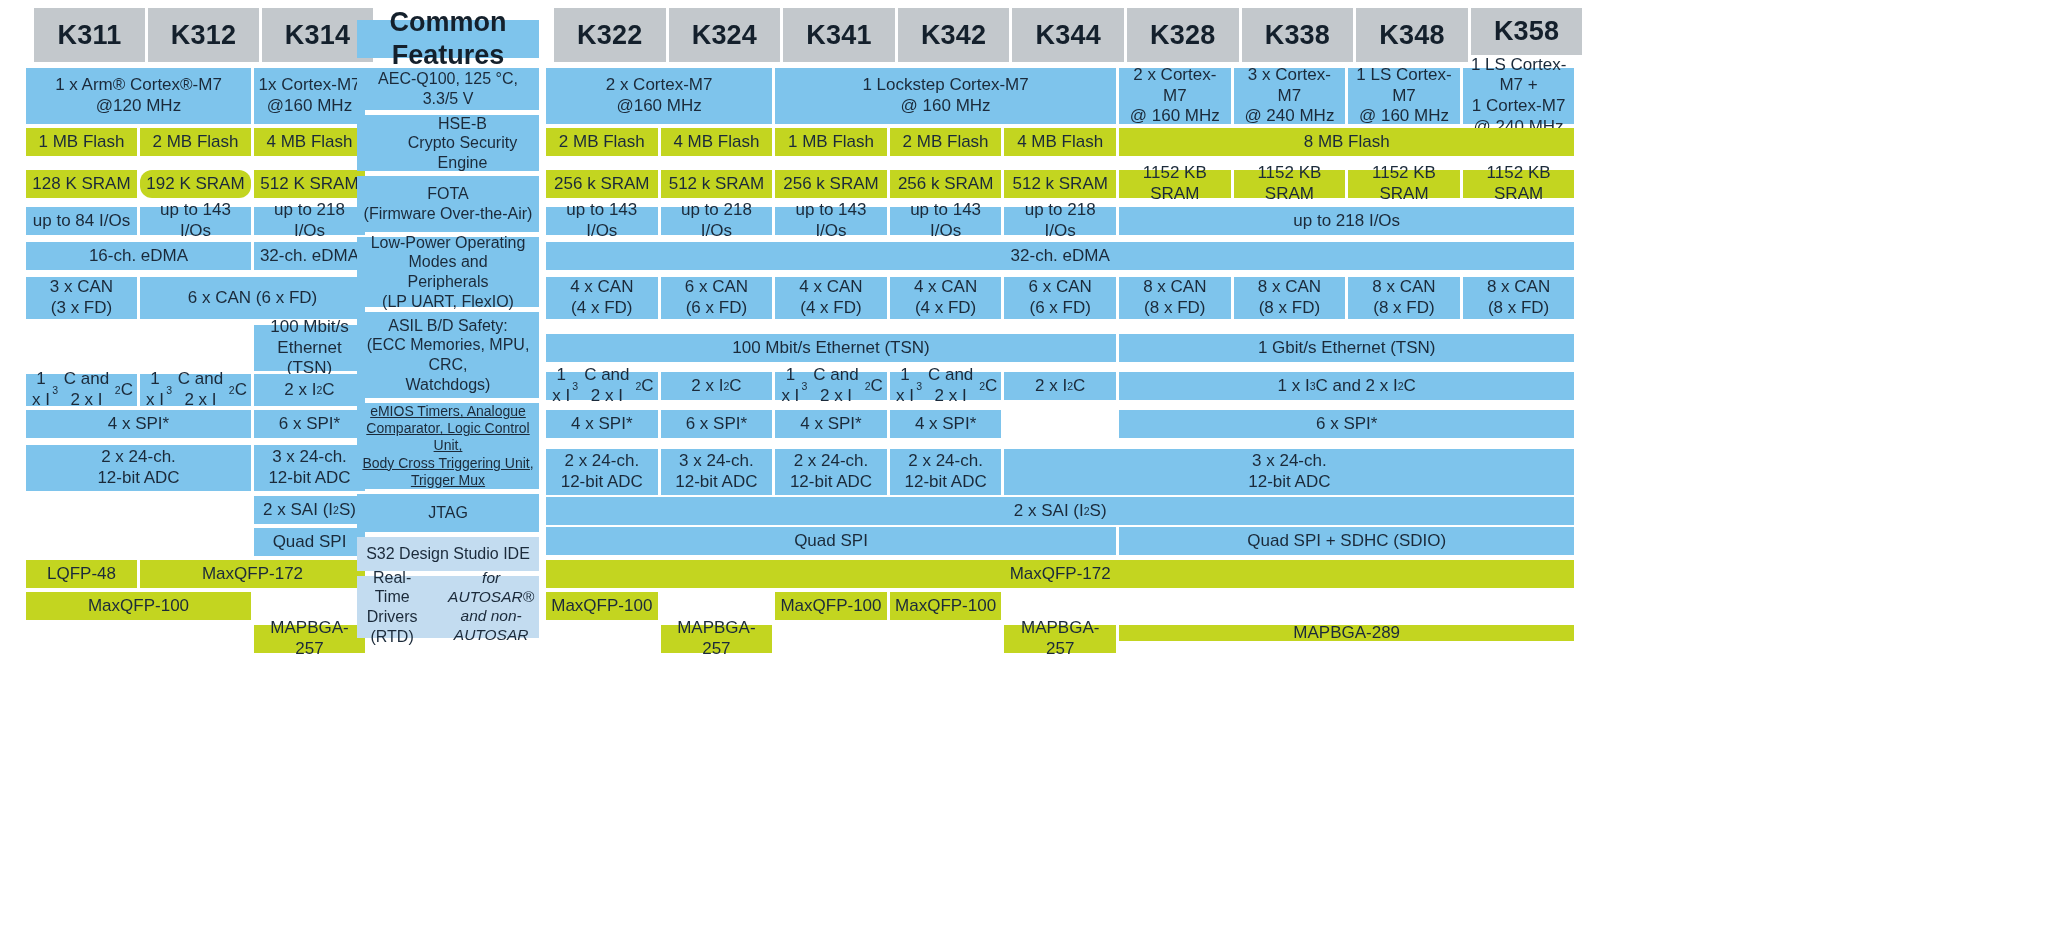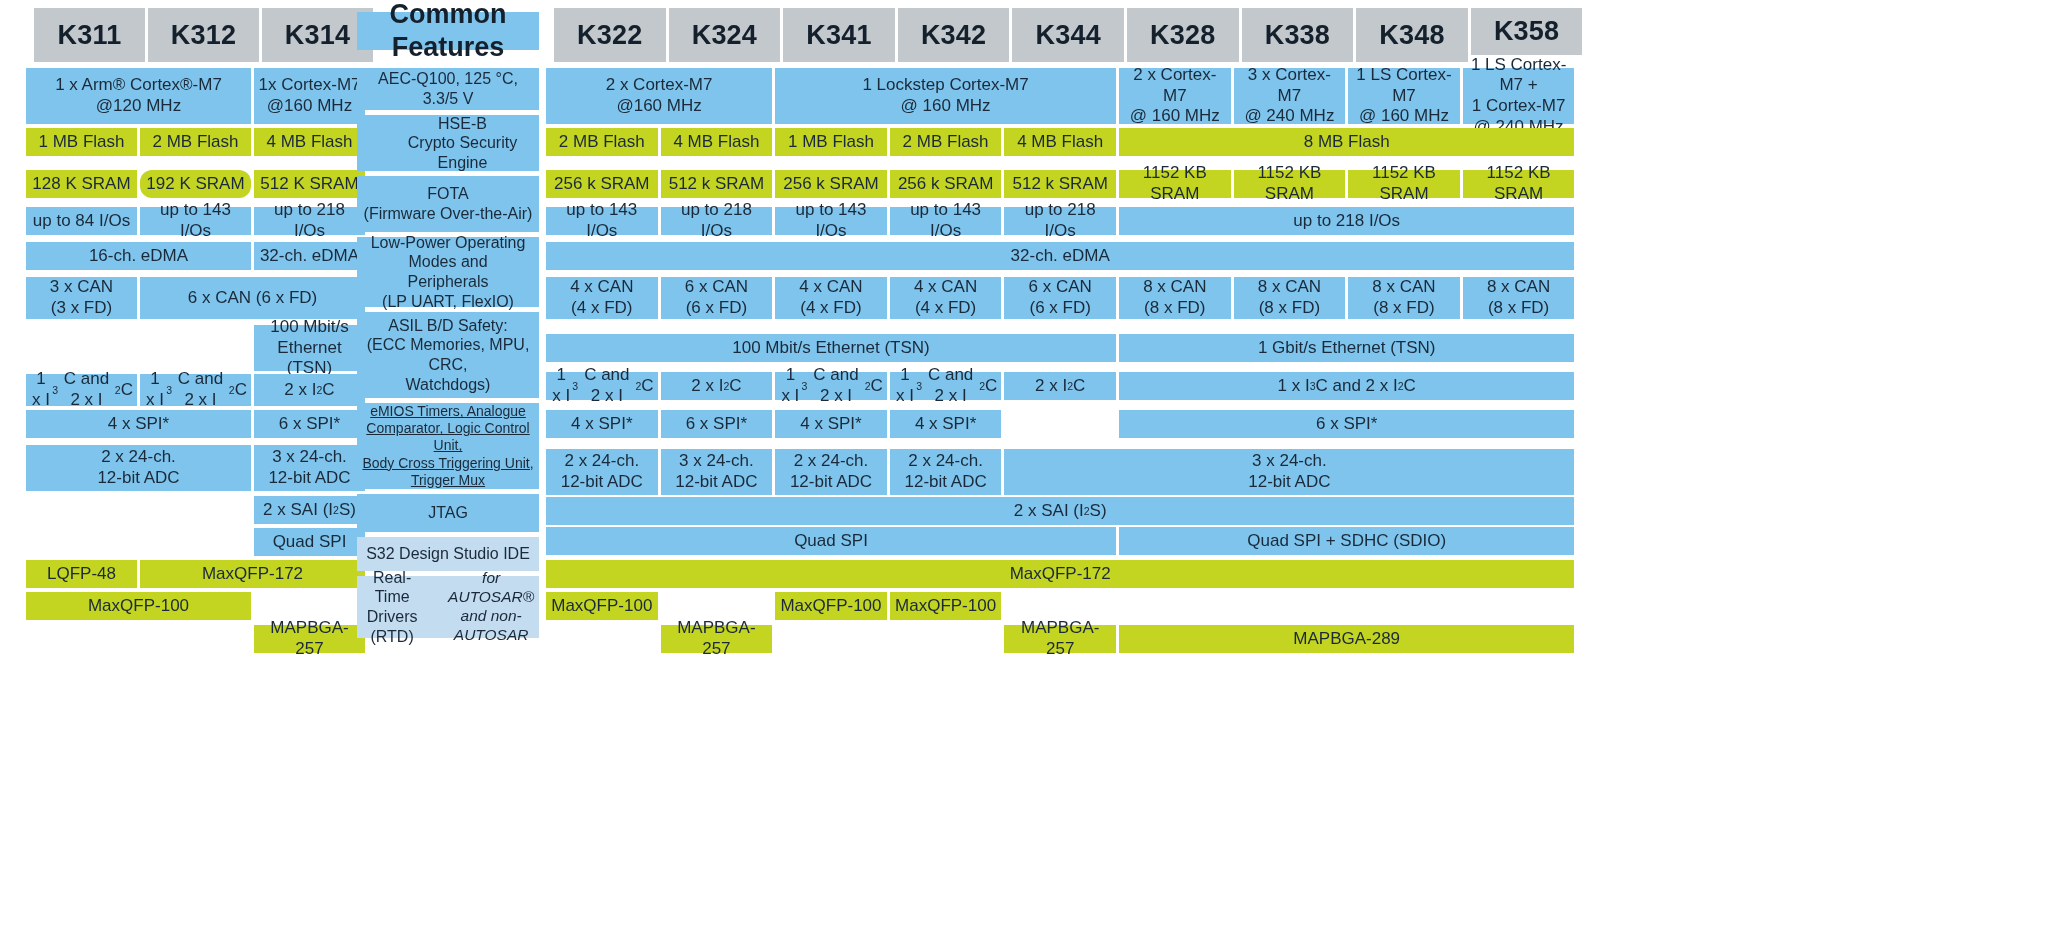--- a/index.html
+++ b/index.html
@@ -151,22 +151,22 @@
     <div class="cell blue" style="left: 1004.4px; top: 449px; width: 570px; height: 46px;">3 x 24-ch.<br>12-bit ADC</div>
     <div class="cell blue" style="left: 546px; top: 497px; width: 1028.4px; height: 28px;">2 x SAI (I<sup>2</sup>S)</div>
     <div class="cell blue" style="left: 546px; top: 527px; width: 570px; height: 28px;">Quad SPI</div>
     <div class="cell blue" style="left: 1119px; top: 527px; width: 455.4px; height: 28px;">Quad SPI + SDHC (SDIO)</div>
     <div class="cell green" style="left: 546px; top: 560px; width: 1028.4px; height: 28px;">MaxQFP-172</div>
     <div class="cell green" style="left: 546px; top: 592px; width: 111.6px; height: 28px;">MaxQFP-100</div>
     <div class="cell green" style="left: 775.2px; top: 592px; width: 111.6px; height: 28px;">MaxQFP-100</div>
     <div class="cell green" style="left: 889.8px; top: 592px; width: 111.6px; height: 28px;">MaxQFP-100</div>
     <div class="cell green" style="left: 660.6px; top: 625px; width: 111.6px; height: 28px;">MAPBGA-257</div>
     <div class="cell green" style="left: 1004.4px; top: 625px; width: 111.6px; height: 28px;">MAPBGA-257</div>
-    <div class="cell green" style="left: 1119px; top: 625px; width: 455.4px; height: 28px;">MAPBGA-289</div>
-    <div class="cell cf-title" style="left: 357px; top: 12px; width: 182px; height: 38px;">Common Features</div>
+    <div class="cell green" style="left: 1119px; top: 625px; width: 455.4px; height: 16px;">MAPBGA-289</div>
+    <div class="cell cf-title" style="left: 357px; top: 20px; width: 182px; height: 38px;">Common Features</div>
     <div class="cell blue" style="left: 357px; top: 68px; width: 182px; height: 42px; font-size: 16px;">AEC-Q100, 125 °C, 3.3/5 V</div>
     <div class="cell blue" style="left: 357px; top: 115px; width: 182px; height: 56px; font-size: 16px; padding-left: 33px;">HSE-B<br>Crypto Security Engine</div>
     <div class="cell blue" style="left: 357px; top: 176px; width: 182px; height: 56px; font-size: 16px;">FOTA<br>(Firmware Over-the-Air)</div>
     <div class="cell blue" style="left: 357px; top: 237px; width: 182px; height: 70px; font-size: 16px;">Low-Power Operating Modes and<br>Peripherals<br>(LP UART, FlexIO)</div>
     <div class="cell blue" style="left: 357px; top: 312px; width: 182px; height: 86px; font-size: 16px;">ASIL B/D Safety:<br>(ECC Memories, MPU, CRC,<br>Watchdogs)</div>
     <div class="cell blue" style="left: 357px; top: 403px; width: 182px; height: 86px; font-size: 14px; text-decoration: underline;">eMIOS Timers, Analogue<br>Comparator, Logic Control Unit,<br>Body Cross Triggering Unit,<br>Trigger Mux</div>
     <div class="cell blue" style="left: 357px; top: 494px; width: 182px; height: 38px; font-size: 16px;">JTAG</div>
     <div class="cell lightblue" style="left: 357px; top: 537px; width: 182px; height: 34px; font-size: 16px;">S32 Design Studio IDE</div>
     <div class="cell lightblue" style="left: 357px; top: 576px; width: 182px; height: 62px; font-size: 16px;">Real-Time Drivers (RTD)<span class="rtd-sub">for AUTOSAR® and non-AUTOSAR</span></div>
   </div>

